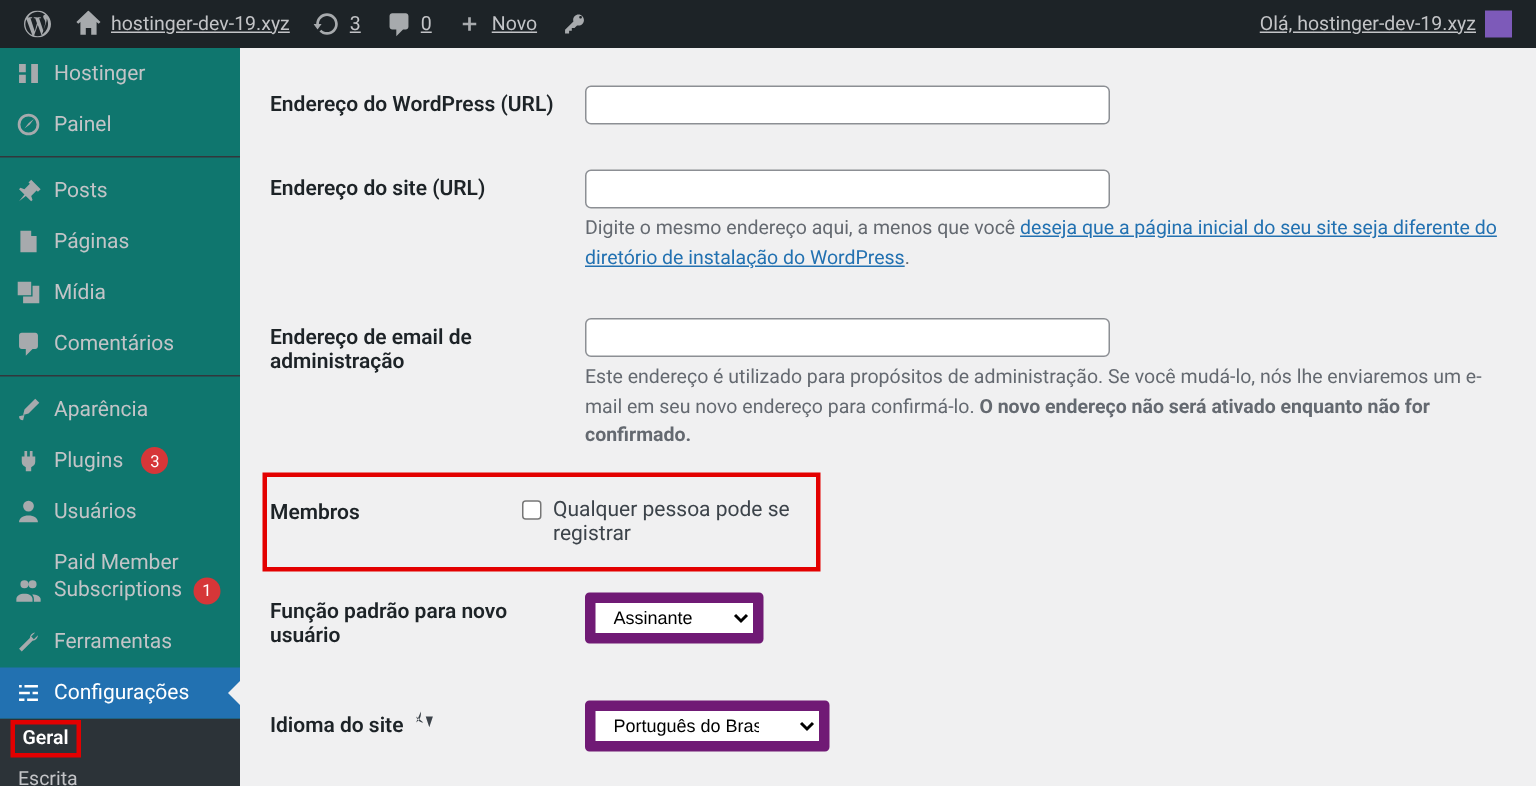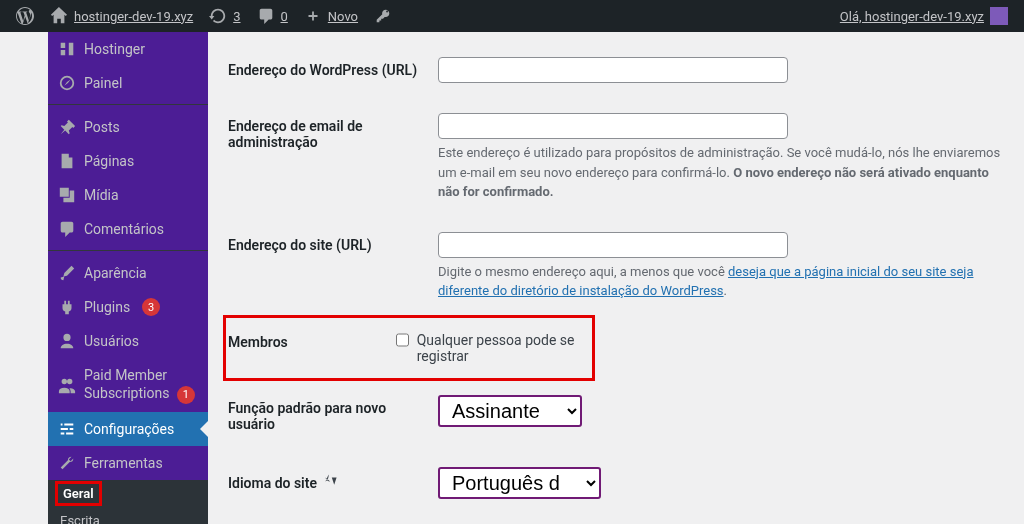--- a/index.html
+++ b/index.html
@@ -7,39 +7,39 @@
   
   .adminbar { background: #1d2327; color: #c3c4c7; height: 32px; display: flex; align-items: center; padding: 0 8px; font-size: 13px; }
   .adminbar .left { display: flex; align-items: center; gap: 0; }
   .adminbar .ab-item { display: flex; align-items: center; gap: 6px; padding: 0 8px; height: 32px; color: #c3c4c7; cursor: pointer; text-decoration: underline; }
   .adminbar .right { margin-left: auto; display: flex; align-items: center; gap: 8px; }
   .adminbar .avatar { width: 18px; height: 18px; background: #7d5ab9; display: inline-block; }
   .adminbar svg { width: 18px; height: 18px; fill: #a7aaad; }
   
   .wrap { display: flex; height: 492px; }
   
-  .sidebar { width: 160px; background: #4c1d95; color: #c3c4c7; font-size: 14px; overflow-y: auto; flex-shrink: 0; margin-left: 48px; }
+  .sidebar { width: 160px; background: #0f766e; color: #c3c4c7; font-size: 14px; overflow-y: auto; flex-shrink: 0; }
   .menu-item { display: flex; align-items: center; gap: 8px; padding: 8px 10px; color: #c3c4c7; cursor: pointer; position: relative; }
   .menu-item.current { background: #2271b1; color: #fff; }
   .menu-item.current::after { content: ""; position: absolute; right: 0; top: 50%; transform: translateY(-50%); border: 8px solid transparent; border-right-color: #f0f0f1; }
   .menu-item svg { width: 18px; height: 18px; fill: #a7aaad; flex-shrink: 0; }
   .menu-item.current svg { fill: #fff; }
   .menu-sep { height: 5px; border-bottom: 1px solid #32373c; margin-bottom: 5px; }
   .badge { background: #d63638; color: #fff; border-radius: 9px; min-width: 18px; height: 18px; display: inline-flex; align-items: center; justify-content: center; font-size: 11px; padding: 0 5px; margin-left: 4px; }
   .submenu { background: #2c3338; }
   .submenu .sub-item { padding: 6px 12px; font-size: 13px; color: #c3c4c7; cursor: pointer; }
   .submenu .sub-item.active { color: #fff; font-weight: 600; }
   .hl-red { outline: 3px solid #e30000; outline-offset: -2px; }
   
   .content { flex: 1; padding: 10px 8px 20px 20px; overflow-y: auto; }
   table.form-table { width: 100%; border-collapse: collapse; }
   table.form-table th { text-align: left; vertical-align: top; width: 200px; padding: 20px 10px 20px 0; font-weight: 600; font-size: 14px; color: #1d2327; }
   table.form-table td { padding: 15px 10px; vertical-align: top; font-size: 14px; }
   input.regular-text { width: 25em; padding: 4px 8px; border: 1px solid #8c8f94; border-radius: 4px; font-size: 14px; background: #fff; }
-  select { padding: 2px 24px 2px 8px; border: 2px solid #701a75; border-radius: 3px; font-size: 20px; min-height: 30px; background: #fff; }
+  select { padding: 2px 24px 2px 8px; border: 7px solid #701a75; border-radius: 3px; font-size: 12px; min-height: 30px; background: #fff; }
   .description { color: #646970; font-size: 13px; margin-top: 4px; line-height: 1.5; }
   .description a { color: #2271b1; text-decoration: underline; }
   .members-row td, .members-row th { }
   .lang-icon { display: inline-flex; align-items: center; }
   .lang-icon svg { width: 16px; height: 16px; fill: #3c434a; vertical-align: middle; margin-left: 3px; }
   label.chk { display: flex; gap: 8px; font-size: 14px; }
   input[type="checkbox"] { width: 16px; height: 16px; border: 1px solid #8c8f94; border-radius: 4px; }
 </style>
 </head>
 <body>
@@ -141,71 +141,71 @@
         </svg>
       <span>Plugins</span>
       <span class="badge">3</span>
     </div>
     <div class="menu-item">
       <svg viewBox="0 0 20 20">
           <path d="M10 10a4 4 0 100-8 4 4 0 000 8zm-7 8c0-3 3-5 7-5s7 2 7 5z"></path>
         </svg>
       <span>Usuários</span>
     </div>
-    <div class="menu-item" style="align-items:center;">
+    <div class="menu-item" style="align-items:flex-end;">
       <svg viewBox="0 0 20 20" style="margin-top:2px;">
           <path d="M7 8a3 3 0 100-6 3 3 0 000 6zm6 0a3 3 0 100-6 3 3 0 000 6zM1 16c0-2.5 2.5-4 6-4s6 1.5 6 4v2H1zm13-3.5c2.5.3 5 1.5 5 3.5v2h-5v-2c0-1.3-.5-2.5-1.3-3.4z"></path>
         </svg>
       <span style="line-height:1.3;"><span>Paid Member Subscriptions</span> <span class="badge">1</span></span>
     </div>
+    <div class="menu-item">
+      <svg viewBox="0 0 20 20">
+          <path d="M15 3a4 4 0 00-4 4l-8 8 2 2 8-8a4 4 0 004-4l-3 3-2-2z"></path>
+        </svg>
+      <span>Ferramentas</span>
+    </div>
     <div class="menu-item current">
       <svg viewBox="0 0 20 20">
           <path d="M3 4h2v2H3zm4 0h10v2H7zM3 9h8v2H3zm10 0h4v2h-4zM3 14h4v2H3zm6 0h8v2H9z"></path>
         </svg>
       <span>Configurações</span>
-    </div>
-    <div class="menu-item">
-      <svg viewBox="0 0 20 20">
-          <path d="M15 3a4 4 0 00-4 4l-8 8 2 2 8-8a4 4 0 004-4l-3 3-2-2z"></path>
-        </svg>
-      <span>Ferramentas</span>
     </div>
     <div class="submenu">
       <div class="sub-item active hl-red" style="display:inline-block;margin:2px 0 2px 8px;padding:4px 7px;">Geral</div>
       <div class="sub-item">Escrita</div>
       
       
       
       
       
     </div>
   </div>
 
   <div class="content">
     <table class="form-table">
       <tbody>
           <tr>
         <th>Endereço do WordPress (URL)</th>
         <td><input type="text" class="regular-text" style=""></td>
       </tr>
       <tr>
+        <th>Endereço do site (URL)</th>
+        <td>
+          <input type="text" class="regular-text" style="">
+          <p class="description">
+            <span>Digite o mesmo endereço aqui, a menos que você </span><a href="#">deseja que a página inicial do seu site seja diferente do diretório de instalação do WordPress</a>.
+          </p>
+        </td>
+      </tr>
+      <tr>
         <th>Endereço de email de administração</th>
         <td>
           <input type="text" class="regular-text" style="">
           <p class="description">
             <span>Este endereço é utilizado para propósitos de administração. Se você mudá-lo, nós lhe enviaremos um e-mail em seu novo endereço para confirmá-lo. </span><strong>O novo endereço não será ativado enquanto não for confirmado.</strong>
-          </p>
-        </td>
-      </tr>
-      <tr>
-        <th>Endereço do site (URL)</th>
-        <td>
-          <input type="text" class="regular-text" style="">
-          <p class="description">
-            <span>Digite o mesmo endereço aqui, a menos que você </span><a href="#">deseja que a página inicial do seu site seja diferente do diretório de instalação do WordPress</a>.
           </p>
         </td>
       </tr>
       <tr class="members-row">
         <td colspan="2" style="padding:0;margin-left:48px;">
           <div class="hl-red" style="display:flex; padding:6px 0 6px 0; margin-left:-4px; width:370px;">
             <div style="width:200px; padding:12px 10px 12px 4px; font-weight:600; font-size:14px; color:#1d2327;">Membros</div>
             <div style="padding:10px;">
               <label class="chk">
                 <input type="checkbox" style="">

